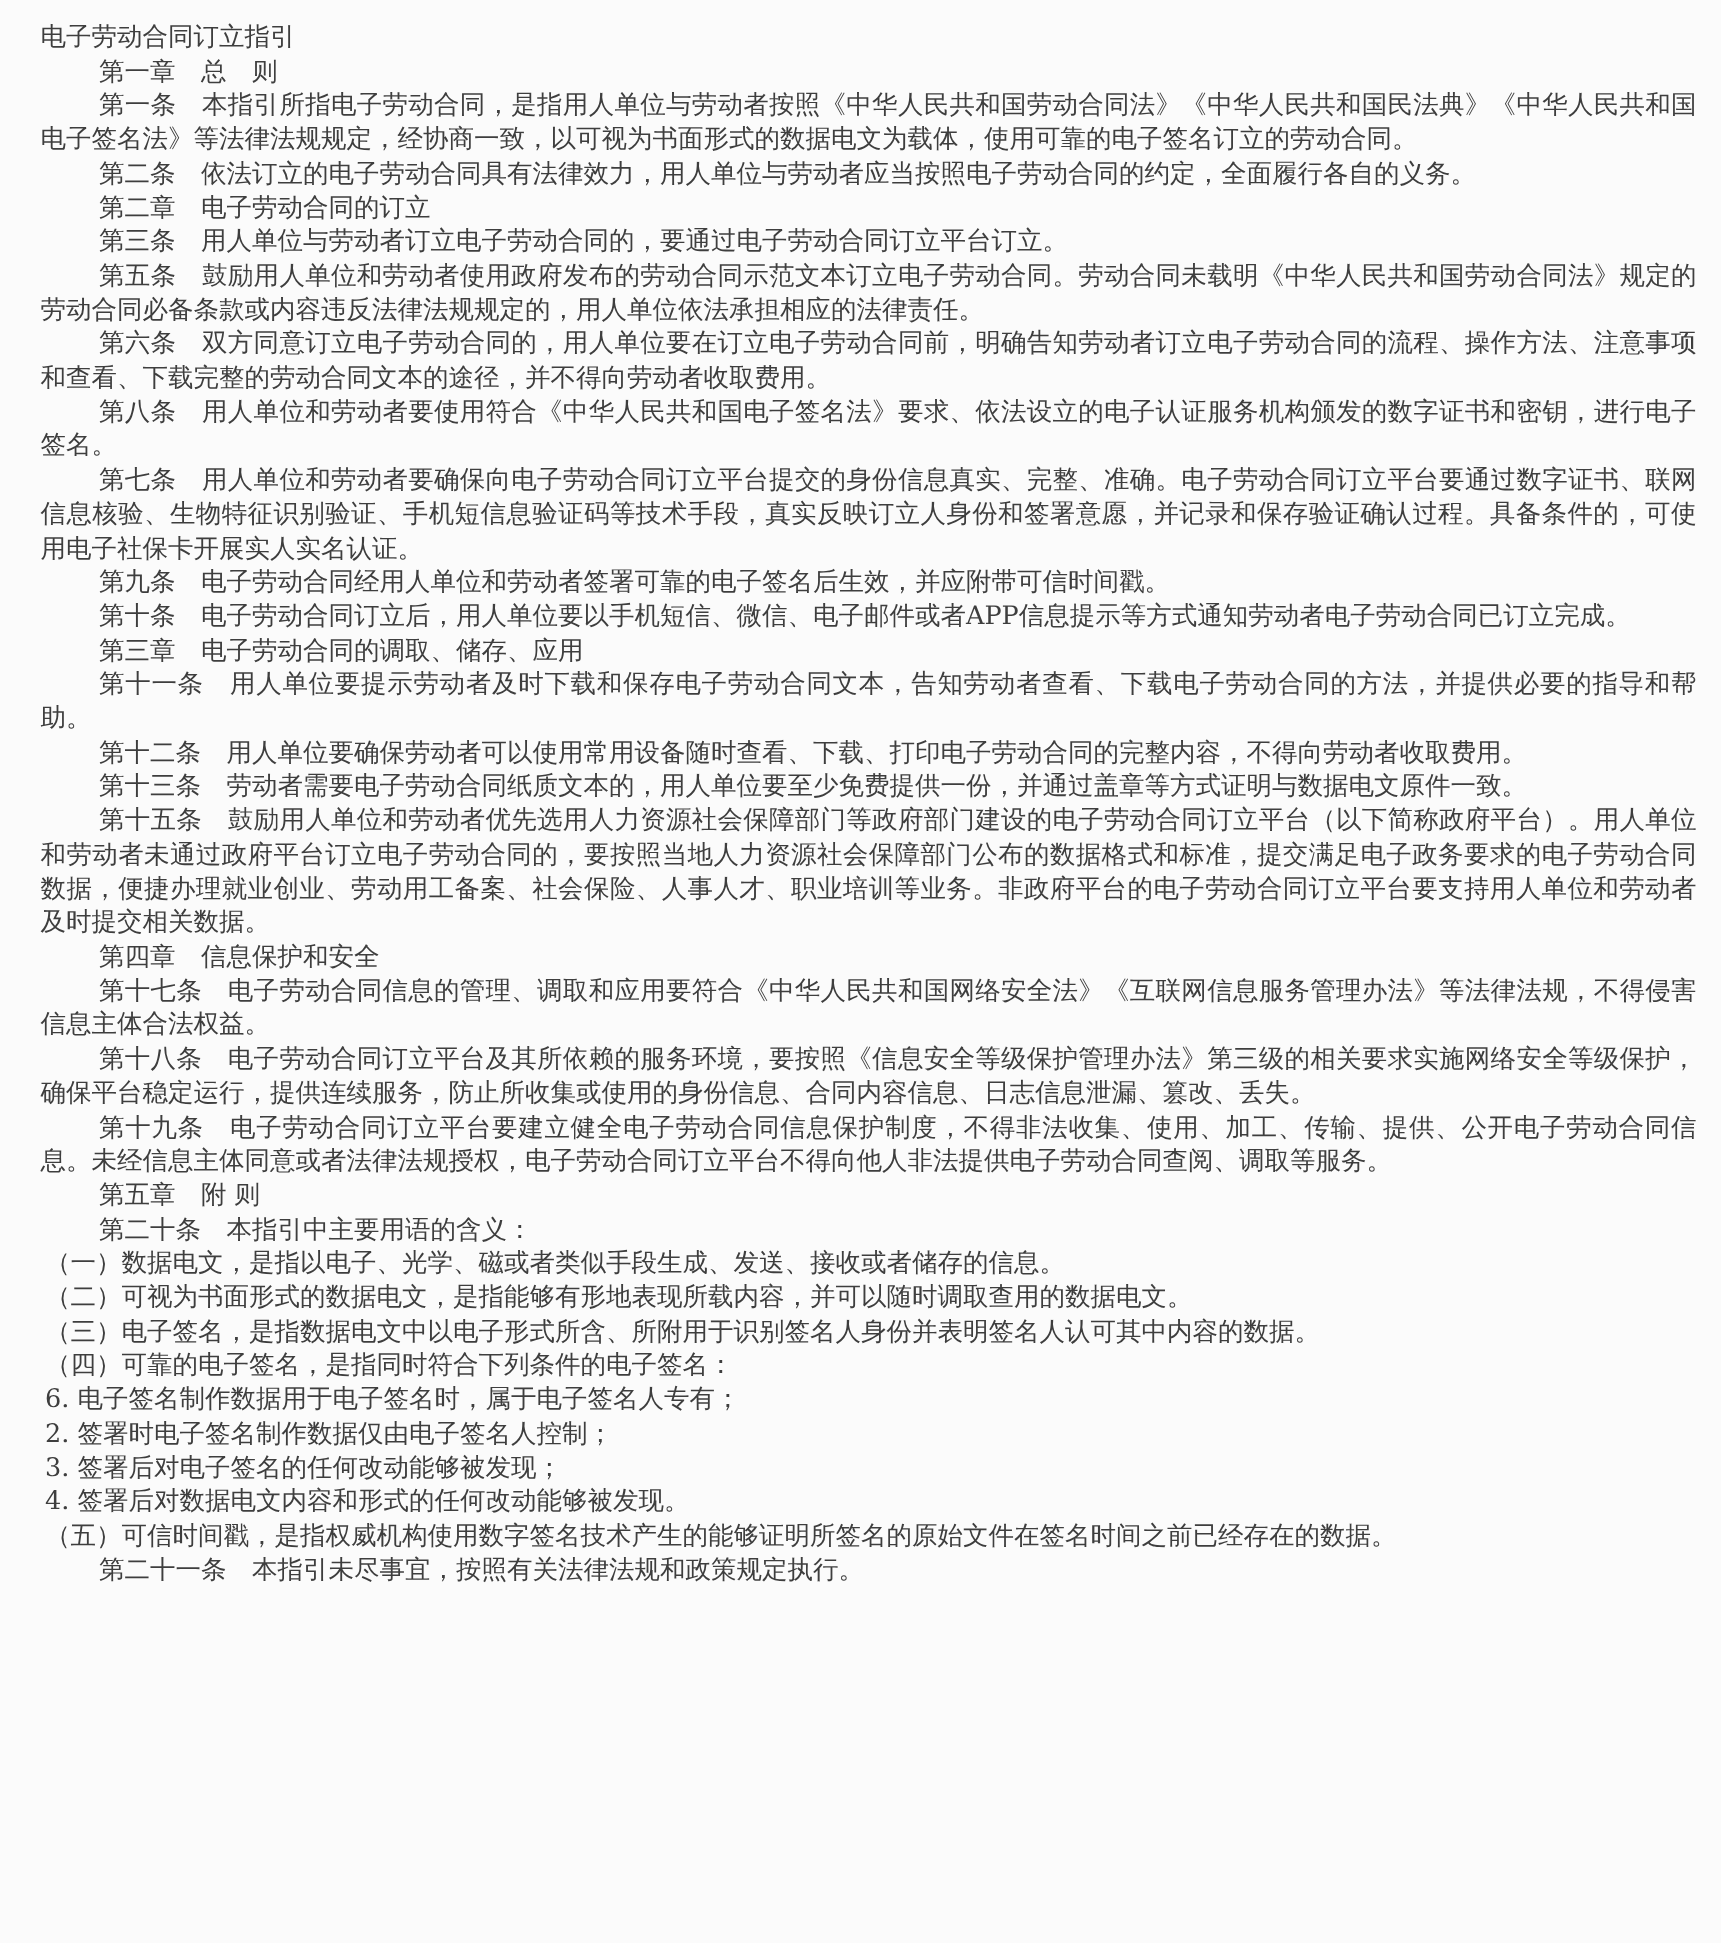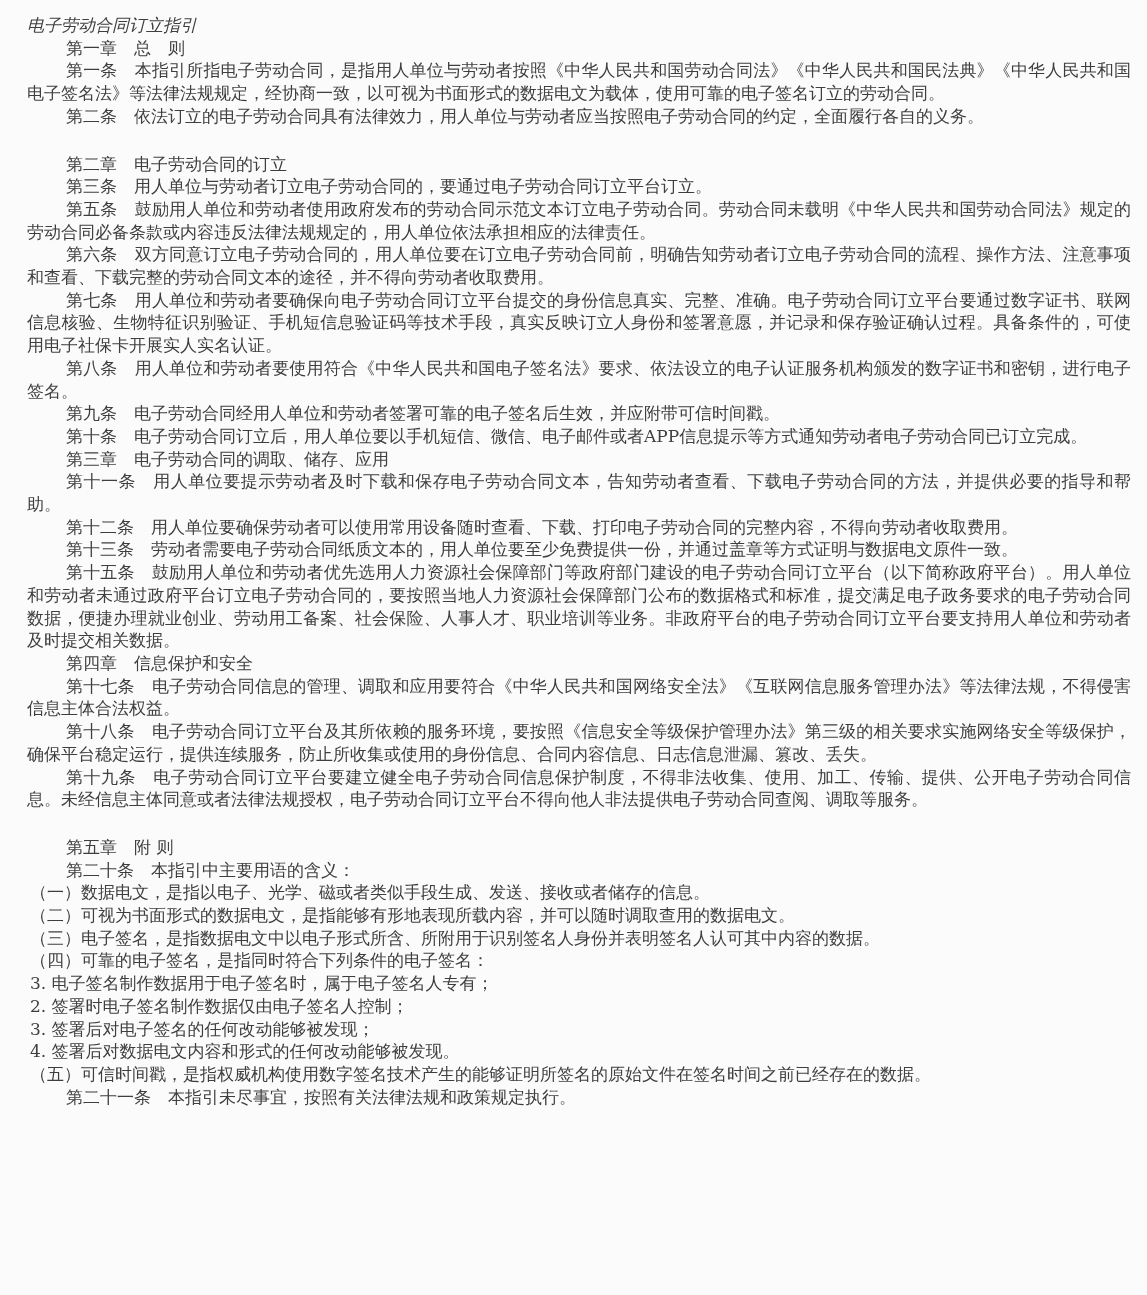--- a/index.html
+++ b/index.html
@@ -22,68 +22,66 @@
   .doc p {
     margin: 0;
     padding: 0;
     text-align: justify;
     text-justify: inter-ideograph;
   }
   .title {
     text-align: center;
     margin: 0 0 22.7px 0;
     font-weight: normal;
-    font-style: italic;
   }
   .para {
     text-indent: 39px;
   }
   .chapter {
     font-weight: 400;
     text-indent: 39px;
   }
   .chapter.sans {
     font-family: "DejaVu Sans", "Liberation Sans", sans-serif;
-    margin-top: 25px;
   }
   .item {
     text-indent: 3px;
   }
 </style>
 </head>
 <body style="background: rgb(251, 251, 251); color: rgb(62, 62, 62);">
 
 <div class="doc">
   <p class="title">电子劳动合同订立指引</p>
 
   <p class="chapter">第一章　总　则</p>
   <p class="para">第一条　本指引所指电子劳动合同，是指用人单位与劳动者按照《中华人民共和国劳动合同法》《中华人民共和国民法典》《中华人民共和国电子签名法》等法律法规规定，经协商一致，以可视为书面形式的数据电文为载体，使用可靠的电子签名订立的劳动合同。</p>
   <p class="para">第二条　依法订立的电子劳动合同具有法律效力，用人单位与劳动者应当按照电子劳动合同的约定，全面履行各自的义务。</p>
   <p class="chapter sans">第二章　电子劳动合同的订立</p>
   <p class="para">第三条　用人单位与劳动者订立电子劳动合同的，要通过电子劳动合同订立平台订立。</p>
   <p class="para">第五条　鼓励用人单位和劳动者使用政府发布的劳动合同示范文本订立电子劳动合同。劳动合同未载明《中华人民共和国劳动合同法》规定的劳动合同必备条款或内容违反法律法规规定的，用人单位依法承担相应的法律责任。</p>
   <p class="para">第六条　双方同意订立电子劳动合同的，用人单位要在订立电子劳动合同前，明确告知劳动者订立电子劳动合同的流程、操作方法、注意事项和查看、下载完整的劳动合同文本的途径，并不得向劳动者收取费用。</p>
+  <p class="para">第八条　用人单位和劳动者要使用符合《中华人民共和国电子签名法》要求、依法设立的电子认证服务机构颁发的数字证书和密钥，进行电子签名。</p>
   <p class="para">第七条　用人单位和劳动者要确保向电子劳动合同订立平台提交的身份信息真实、完整、准确。电子劳动合同订立平台要通过数字证书、联网信息核验、生物特征识别验证、手机短信息验证码等技术手段，真实反映订立人身份和签署意愿，并记录和保存验证确认过程。具备条件的，可使用电子社保卡开展实人实名认证。</p>
-  <p class="para">第八条　用人单位和劳动者要使用符合《中华人民共和国电子签名法》要求、依法设立的电子认证服务机构颁发的数字证书和密钥，进行电子签名。</p>
   <p class="para">第九条　电子劳动合同经用人单位和劳动者签署可靠的电子签名后生效，并应附带可信时间戳。</p>
   <p class="para">第十条　电子劳动合同订立后，用人单位要以手机短信、微信、电子邮件或者APP信息提示等方式通知劳动者电子劳动合同已订立完成。</p>
   <p class="chapter">第三章　电子劳动合同的调取、储存、应用</p>
   <p class="para">第十一条　用人单位要提示劳动者及时下载和保存电子劳动合同文本，告知劳动者查看、下载电子劳动合同的方法，并提供必要的指导和帮助。</p>
   <p class="para">第十二条　用人单位要确保劳动者可以使用常用设备随时查看、下载、打印电子劳动合同的完整内容，不得向劳动者收取费用。</p>
   <p class="para">第十三条　劳动者需要电子劳动合同纸质文本的，用人单位要至少免费提供一份，并通过盖章等方式证明与数据电文原件一致。</p>
   <p class="para">第十五条　鼓励用人单位和劳动者优先选用人力资源社会保障部门等政府部门建设的电子劳动合同订立平台（以下简称政府平台）。用人单位和劳动者未通过政府平台订立电子劳动合同的，要按照当地人力资源社会保障部门公布的数据格式和标准，提交满足电子政务要求的电子劳动合同数据，便捷办理就业创业、劳动用工备案、社会保险、人事人才、职业培训等业务。非政府平台的电子劳动合同订立平台要支持用人单位和劳动者及时提交相关数据。</p>
   <p class="chapter">第四章　信息保护和安全</p>
   <p class="para">第十七条　电子劳动合同信息的管理、调取和应用要符合《中华人民共和国网络安全法》《互联网信息服务管理办法》等法律法规，不得侵害信息主体合法权益。</p>
   <p class="para">第十八条　电子劳动合同订立平台及其所依赖的服务环境，要按照《信息安全等级保护管理办法》第三级的相关要求实施网络安全等级保护，确保平台稳定运行，提供连续服务，防止所收集或使用的身份信息、合同内容信息、日志信息泄漏、篡改、丢失。</p>
   <p class="para">第十九条　电子劳动合同订立平台要建立健全电子劳动合同信息保护制度，不得非法收集、使用、加工、传输、提供、公开电子劳动合同信息。未经信息主体同意或者法律法规授权，电子劳动合同订立平台不得向他人非法提供电子劳动合同查阅、调取等服务。</p>
   <p class="chapter sans">第五章　附 则</p>
   <p class="para">第二十条　本指引中主要用语的含义：</p>
   <p class="item">（一）数据电文，是指以电子、光学、磁或者类似手段生成、发送、接收或者储存的信息。</p>
   <p class="item">（二）可视为书面形式的数据电文，是指能够有形地表现所载内容，并可以随时调取查用的数据电文。</p>
   <p class="item">（三）电子签名，是指数据电文中以电子形式所含、所附用于识别签名人身份并表明签名人认可其中内容的数据。</p>
   <p class="item">（四）可靠的电子签名，是指同时符合下列条件的电子签名：</p>
-  <p class="item">3. 电子签名制作数据用于电子签名时，属于电子签名人专有；</p>
+  <p class="item">6. 电子签名制作数据用于电子签名时，属于电子签名人专有；</p>
   <p class="item">2. 签署时电子签名制作数据仅由电子签名人控制；</p>
   <p class="item">3. 签署后对电子签名的任何改动能够被发现；</p>
   <p class="item">4. 签署后对数据电文内容和形式的任何改动能够被发现。</p>
   <p class="item">（五）可信时间戳，是指权威机构使用数字签名技术产生的能够证明所签名的原始文件在签名时间之前已经存在的数据。</p>
   <p class="para">第二十一条　本指引未尽事宜，按照有关法律法规和政策规定执行。</p>
 </div>
 
 </body></html>

